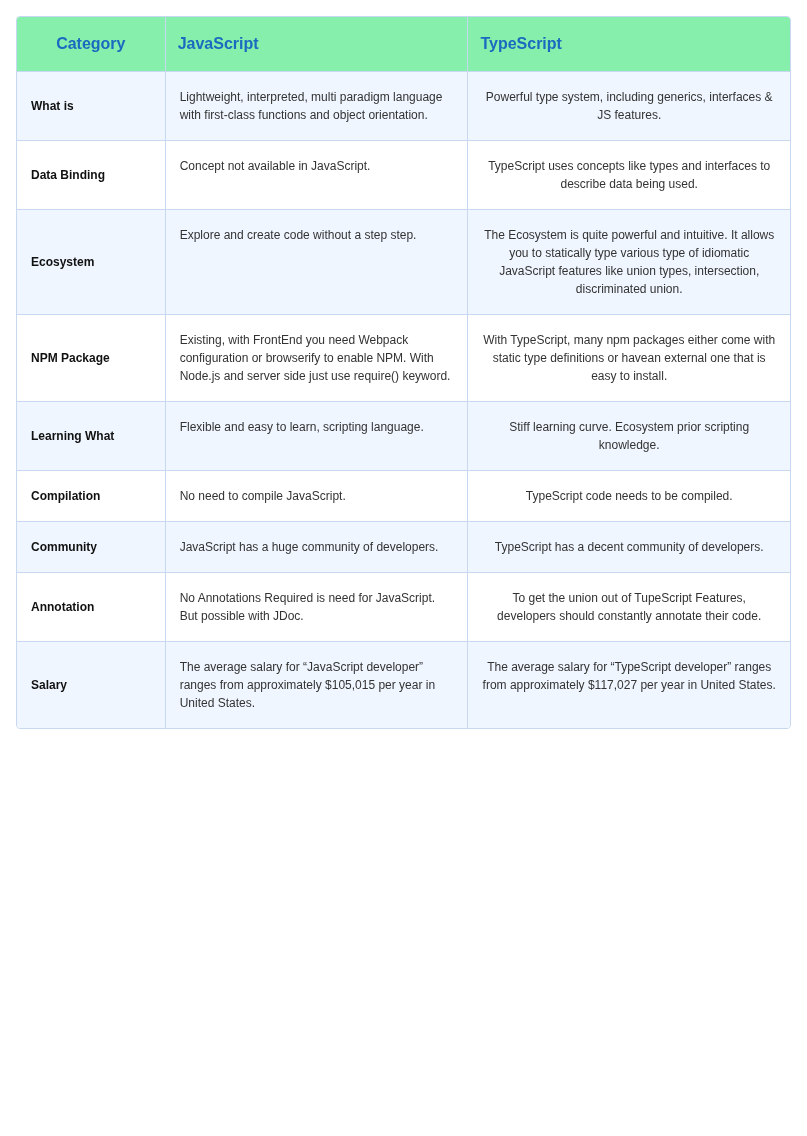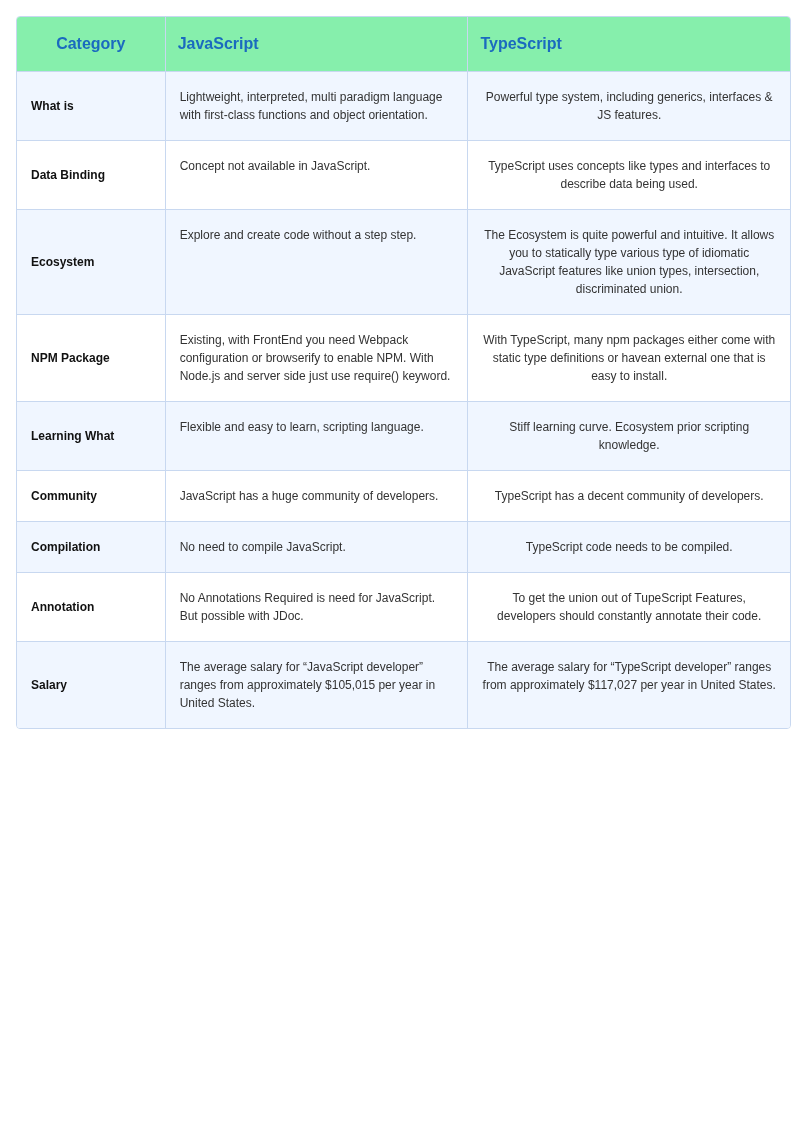--- a/index.html
+++ b/index.html
@@ -127,28 +127,28 @@
           <td>NPM Package</td>
           <td>Existing, with FrontEnd you need Webpack configuration or browserify to enable NPM. With Node.js and server side just use require() keyword.</td>
           <td>With TypeScript, many npm packages either come with static type definitions or havean external one that is easy to install.</td>
         </tr>
         <tr>
           <td>Learning What</td>
           <td>Flexible and easy to learn, scripting language.</td>
           <td>Stiff learning curve. Ecosystem prior scripting knowledge.</td>
         </tr>
         <tr>
+          <td>Compilation</td>
+          <td>No need to compile JavaScript.</td>
+          <td>TypeScript code needs to be compiled.</td>
+        </tr>
+        <tr>
           <td>Community</td>
           <td>JavaScript has a huge community of developers.</td>
           <td>TypeScript has a decent community of developers.</td>
-        </tr>
-        <tr>
-          <td>Compilation</td>
-          <td>No need to compile JavaScript.</td>
-          <td>TypeScript code needs to be compiled.</td>
         </tr>
         <tr>
           <td>Annotation</td>
           <td>No Annotations Required is need for JavaScript. But possible with JDoc.</td>
           <td>To get the union out of TupeScript Features, developers should constantly annotate their code.</td>
         </tr>
         <tr>
           <td>Salary</td>
           <td>The average salary for “JavaScript developer” ranges from approximately $105,015 per year in United States.</td>
           <td>The average salary for “TypeScript developer” ranges from approximately $117,027 per year in United States.</td>

